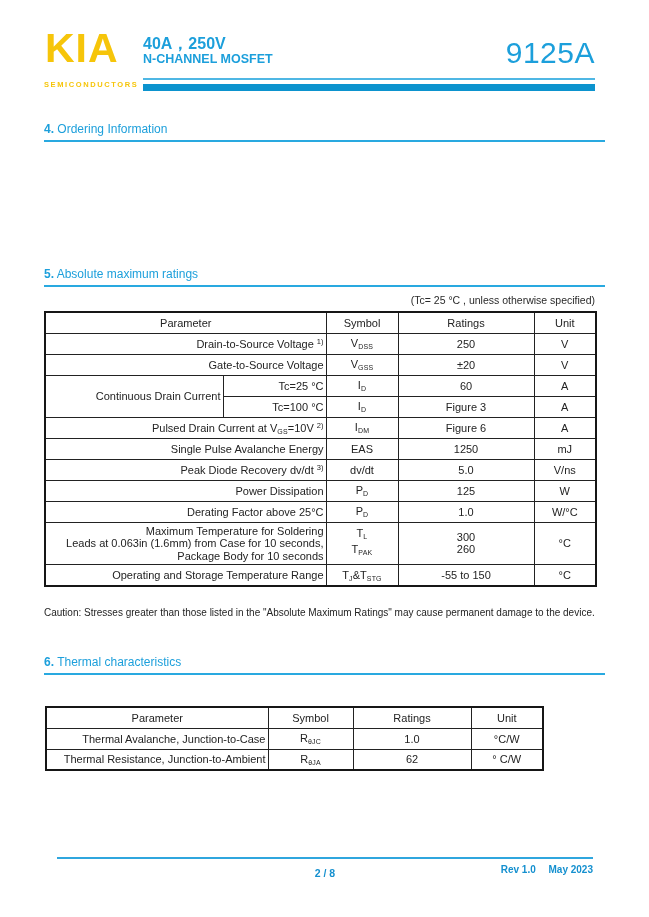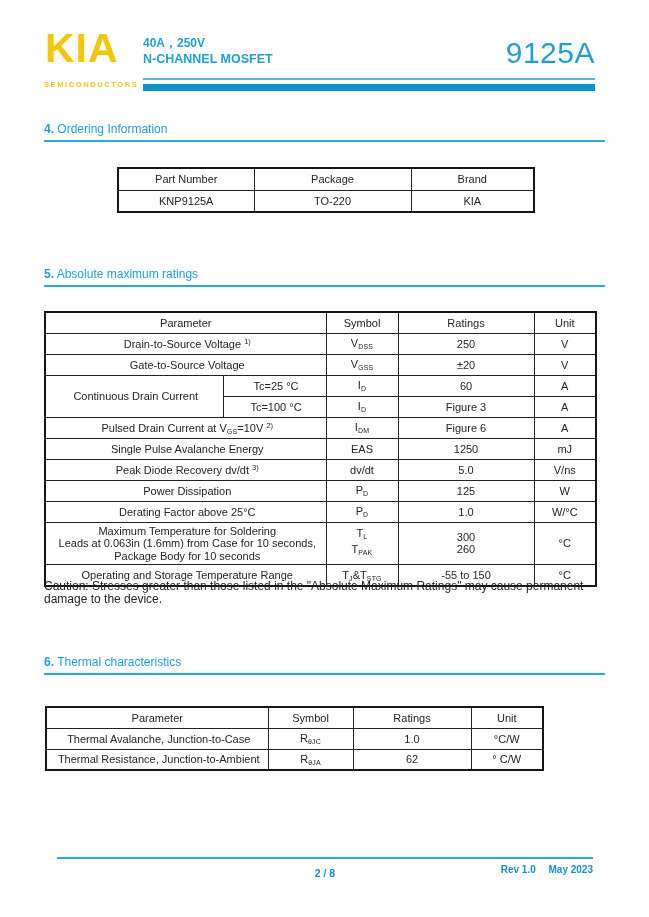--- a/index.html
+++ b/index.html
@@ -4,46 +4,46 @@
 <style>
   html,body{margin:0;padding:0;background:#ffffff;}
   .page{
     position:relative;width:649px;height:917px;background:#ffffff;overflow:hidden;
     font-family:"Liberation Sans",sans-serif;color:#232323;
   }
   
   .logo{position:absolute;left:45px;top:26px;font-size:41px;font-weight:bold;color:#F6C50A;letter-spacing:1px;line-height:44px;}
   .logo-sub{position:absolute;left:44px;top:80px;font-size:7.5px;font-weight:bold;color:#F6C50A;letter-spacing:1.6px;}
   .spec{position:absolute;left:143px;top:36px;color:#1C9FDB;font-weight:bold;}
-  .spec .l1{font-size:12px;line-height:15px;}
+  .spec .l1{font-size:16px;line-height:15px;}
   .spec .l2{font-size:12.5px;line-height:16px;}
   .pn{position:absolute;right:54px;top:36px;font-size:30px;color:#1C9FDB;letter-spacing:0.5px;}
   .hline-thin{position:absolute;left:143px;top:78px;width:452px;height:1.5px;background:#4FB7E4;}
   .hline-thick{position:absolute;left:143px;top:84px;width:452px;height:7px;background:#0C93CE;}
   
   .sec{position:absolute;left:44px;color:#1C9FDB;font-size:12px;line-height:16px;}
   .sec .num{font-weight:bold;}
   .sec-rule{position:absolute;left:44px;width:561px;height:1.8px;background:#29A9E0;}
   
   table{border-collapse:collapse;table-layout:fixed;}
   .tbl{border:2.2px solid #161616;}
   .tbl td{border:1.5px solid #222;font-size:11px;text-align:center;vertical-align:middle;padding:1px 2px;color:#232323;}
-  .tbl td.left{text-align:center;padding-left:5px;}
+  .tbl td.left{text-align:right;padding-left:5px;}
   sub{font-size:7px;vertical-align:-1.5px;letter-spacing:0.2px;}
   sup{font-size:7.5px;vertical-align:4px;}
   .ord{position:absolute;left:117px;top:167px;width:416px;}
   .ord tr{height:22px;}
   .abs{position:absolute;left:44px;top:311px;width:551px;}
   .abs tr{height:21px;}
   .abs tr.tall{height:40px;}
   .abs td.multiline{line-height:12.5px;padding-top:2px;padding-bottom:2px;}
   .thm{position:absolute;left:45px;top:706px;width:497px;}
   .thm tr{height:21px;}
   .note{position:absolute;left:44px;top:294px;width:551px;text-align:right;font-size:10.5px;color:#2a2a2a;}
-  .caution{position:absolute;left:44px;top:580px;width:558px;font-size:12px;line-height:13px;color:#242424;}
+  .caution{position:absolute;left:44px;top:606px;width:558px;font-size:10px;line-height:13px;color:#242424;}
   
   .f-line{position:absolute;left:57px;top:857px;width:536px;height:1.5px;background:#2FA6DE;}
   .f-page{position:absolute;left:57px;top:867px;width:536px;text-align:center;font-size:10.5px;font-weight:bold;color:#1590CF;}
   .f-rev{position:absolute;right:56px;top:864px;font-size:10px;font-weight:bold;color:#1590CF;}
   .f-rev span{margin-left:10px;}
 </style>
 </head>
 <body>
 
 <div class="page">
@@ -57,45 +57,27 @@
   <div class="pn">9125A</div>
   <div class="hline-thin"></div>
   <div class="hline-thick"></div>
 
   <div class="sec" style="top:121px;">
     <span class="num">4.</span>
     <span>Ordering Information</span>
   </div>
   <div class="sec-rule" style="top:140px;"></div>
 
-  <table class="tbl ord">
-    <colgroup>
-        <col style="width:136px">
-        <col style="width:157px">
-        <col style="width:123px">
-      </colgroup>
-    <tbody>
-        <tr>
-      <td>Part Number</td>
-      <td>Package</td>
-      <td>Brand</td>
-    </tr>
-    <tr>
-      <td>KNP9125A</td>
-      <td>TO-220</td>
-      <td>KIA</td>
-    </tr>
-  </tbody>
-    </table>
 
   <div class="sec" style="top:266px;">
     <span class="num">5.</span>
     <span>Absolute maximum ratings</span>
   </div>
   <div class="sec-rule" style="top:285px;"></div>
+  <div class="note">(Tc= 25 °C , unless otherwise specified)</div>
 
   <table class="tbl abs">
     <colgroup>
       <col style="width:178px">
         <col style="width:103px">
         <col style="width:72px">
         <col style="width:136px">
         <col style="width:62px">
     </colgroup>
     <tbody>

